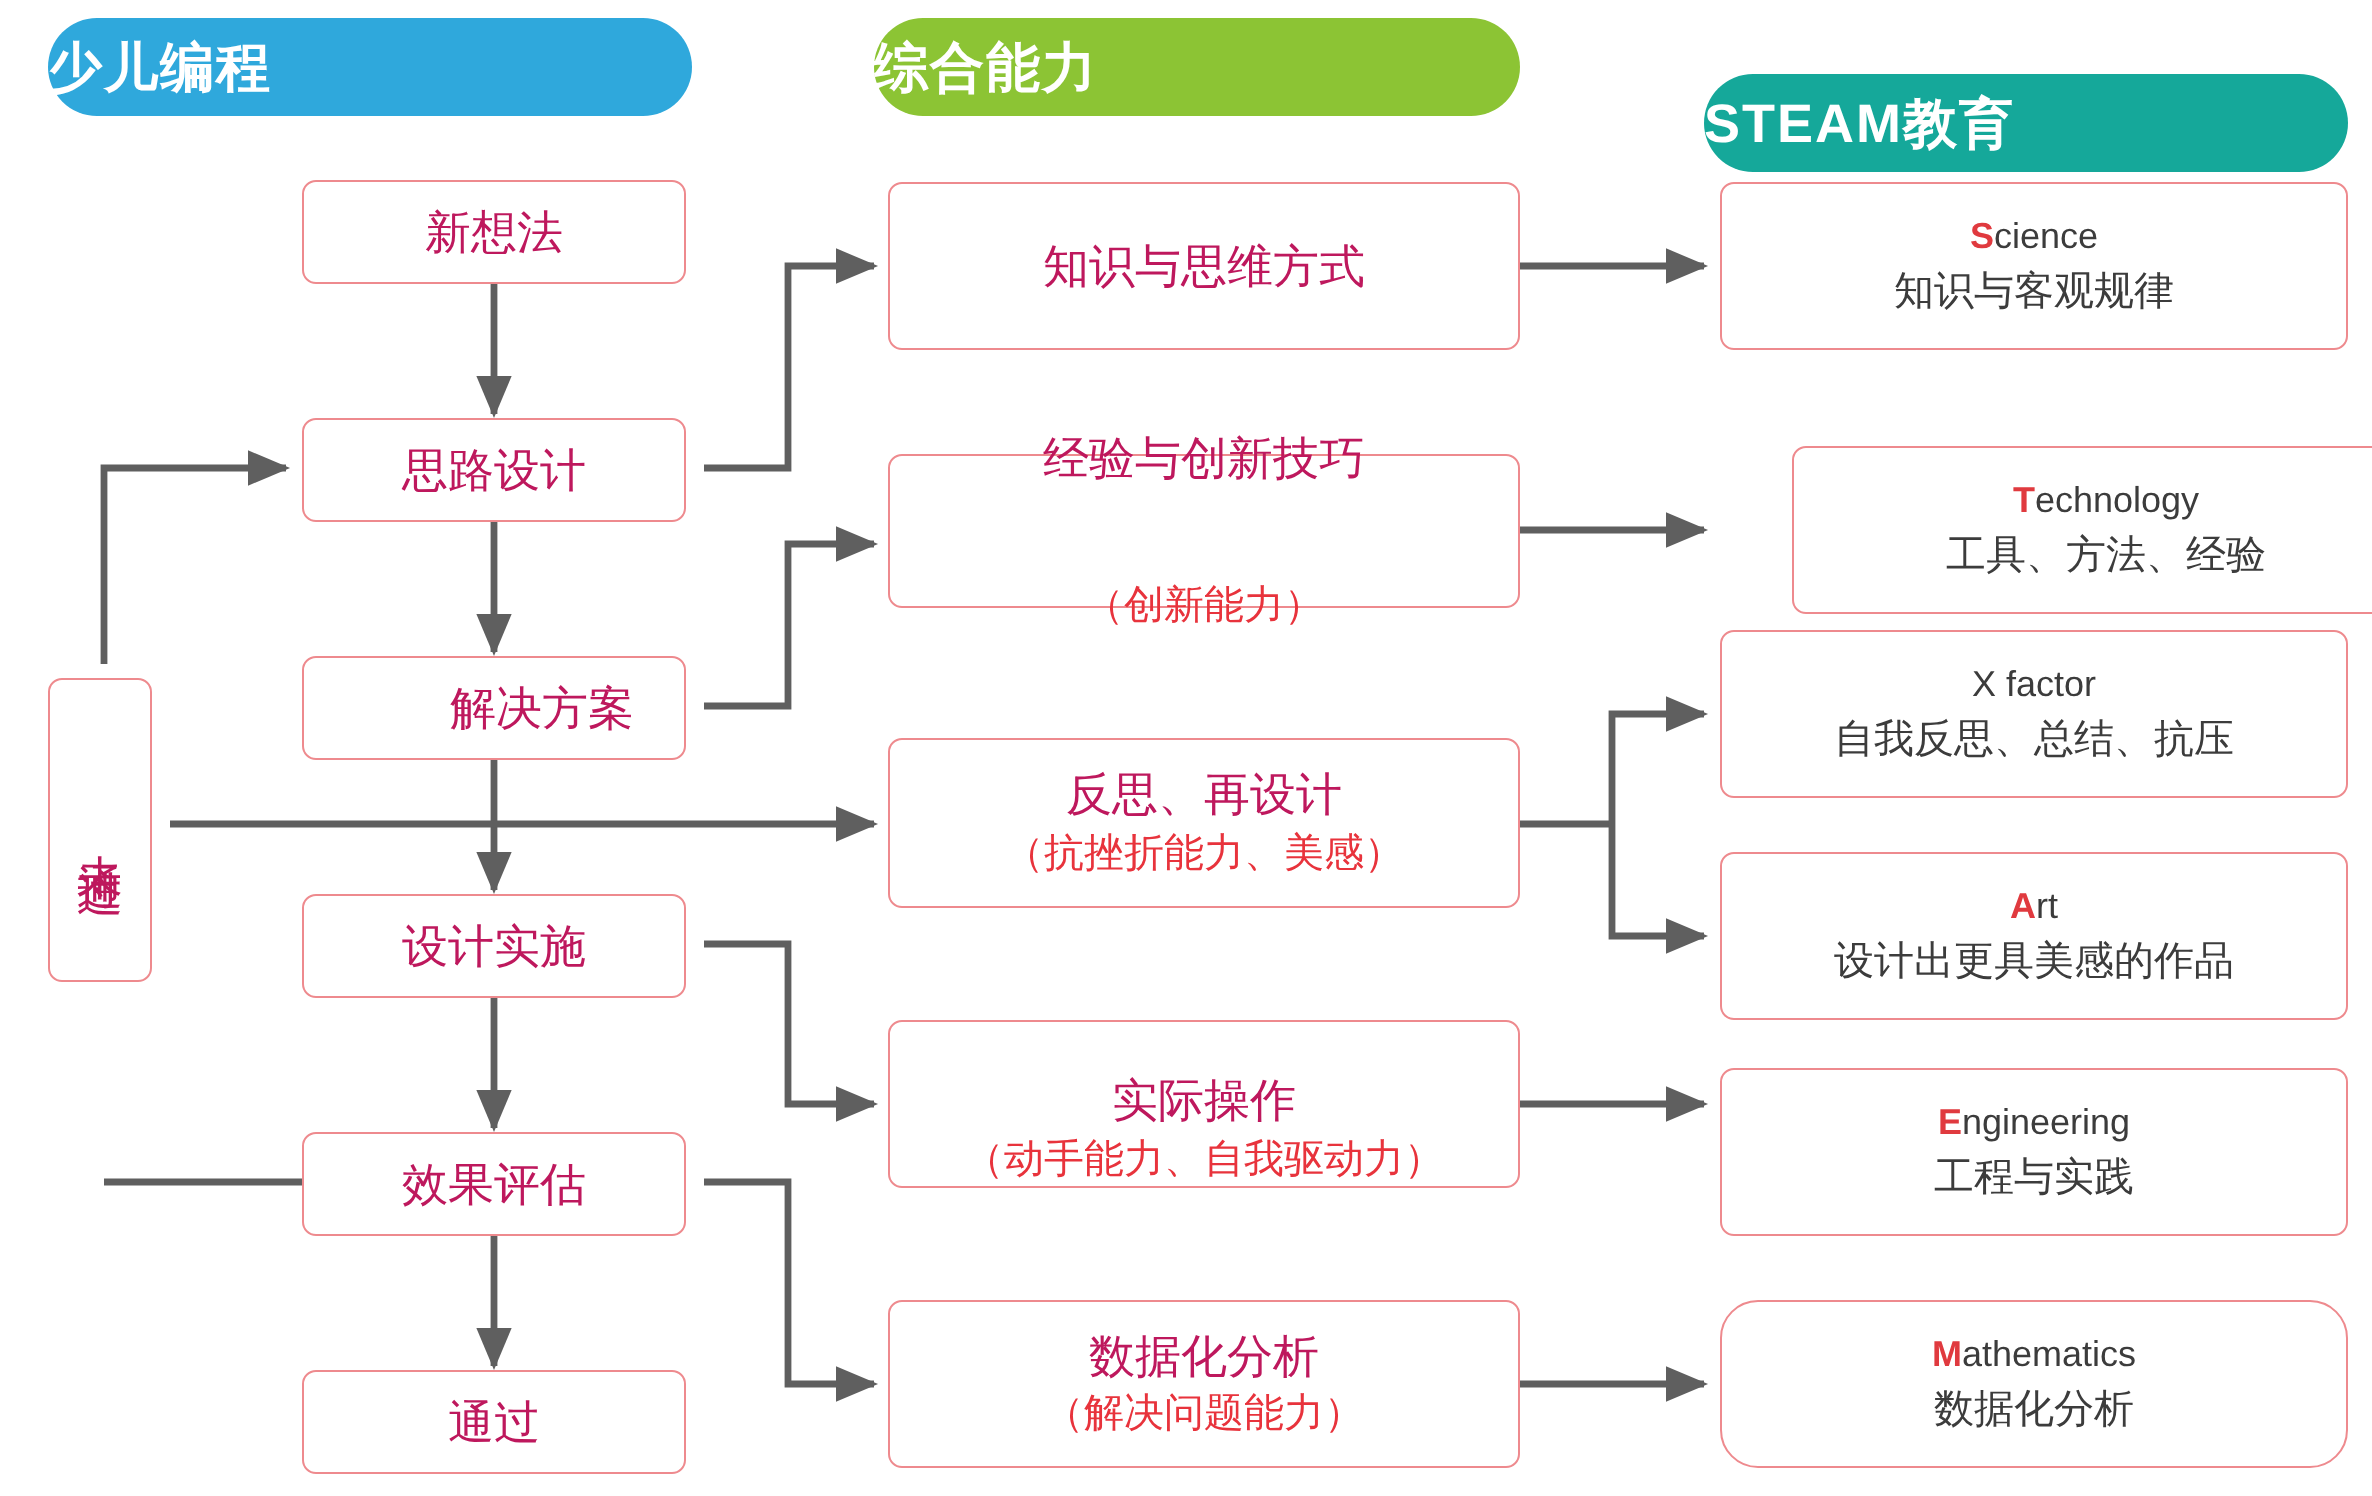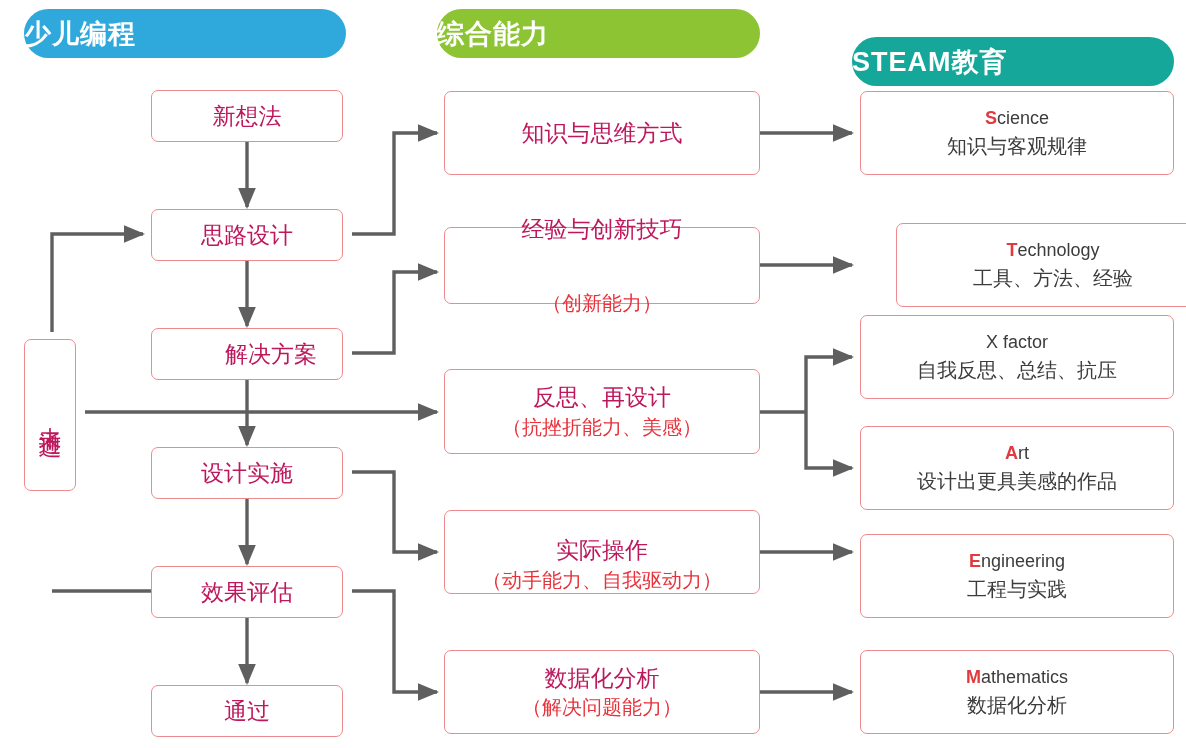--- a/index.html
+++ b/index.html
@@ -134,18 +134,18 @@
     <div class="cn">自我反思、总结、抗压</div>
   </div>
   <div class="card" style="left:860px;top:426px;width:314px;height:84px;text-align:right;">
     <div class="en"><span class="cap">A</span><span>rt</span></div>
     <div class="cn">设计出更具美感的作品</div>
   </div>
   <div class="card" style="left:860px;top:534px;width:314px;height:84px;">
     <div class="en"><span class="cap">E</span><span>ngineering</span></div>
     <div class="cn">工程与实践</div>
   </div>
-  <div class="card" style="left:860px;top:650px;width:314px;height:84px;">
+  <div class="card" style="left:860px;top:650px;width:314px;height:84px;border-radius:19px;">
     <div class="en"><span class="cap">M</span><span>athematics</span></div>
     <div class="cn">数据化分析</div>
   </div>
 
 </div>
 
 </body></html>

